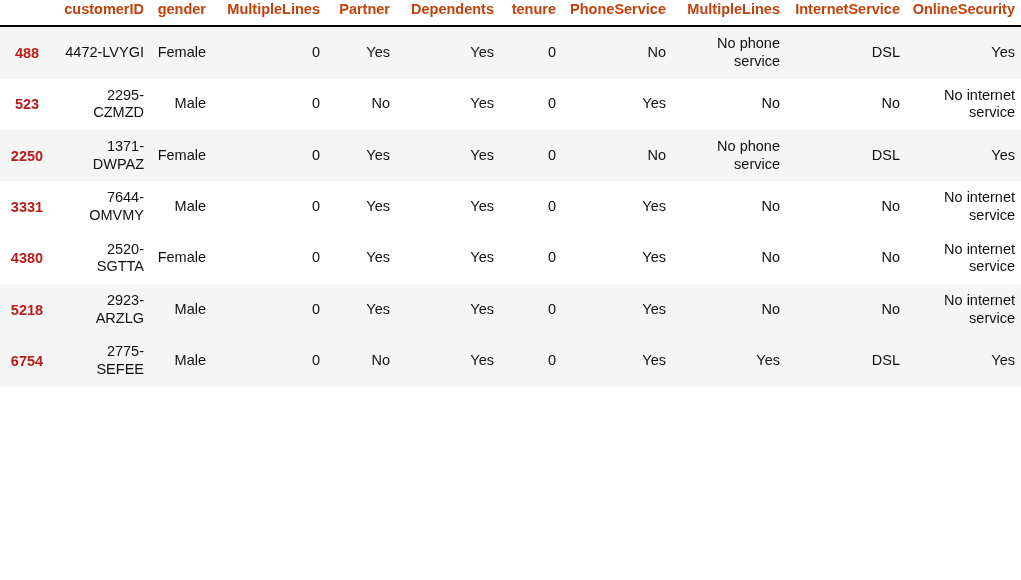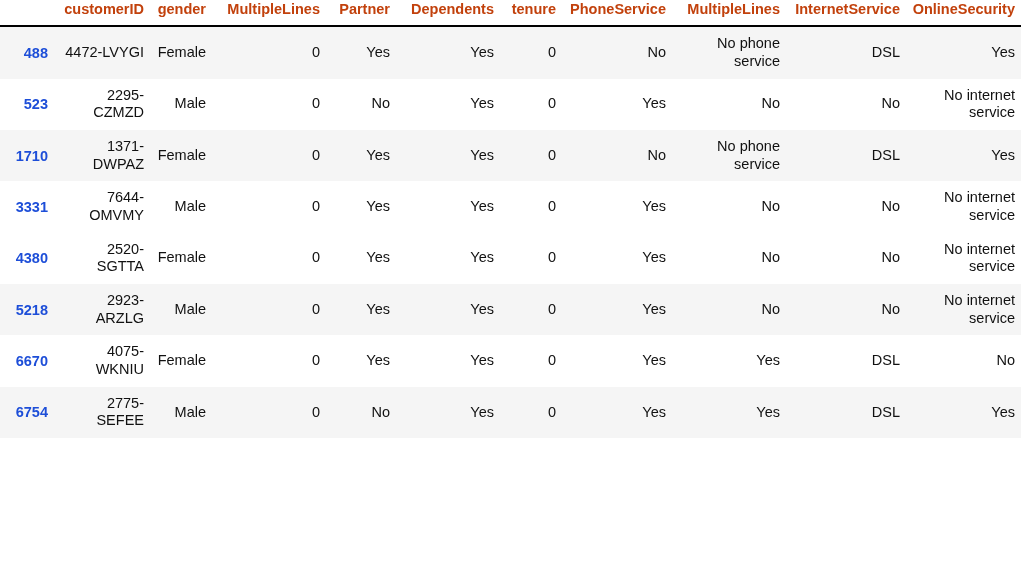--- a/index.html
+++ b/index.html
@@ -41,25 +41,25 @@
     padding: 0 6px 7px 6px;
     border-bottom: 2px solid #000000;
     background: #ffffff;
     color: #c2410c;
     white-space: nowrap;
     line-height: 1.25;
   }
 
   table.dataframe tbody th.idx {
     font-weight: bold;
-    text-align: right;
+    text-align: center;
     vertical-align: middle;
     padding: 8px 6px;
     white-space: nowrap;
-    color: #1d4ed8;
+    color: #b91c1c;
   }
 
   table.dataframe tbody td {
     text-align: right;
     vertical-align: middle;
     padding: 8px 6px;
     color: #111111;
     line-height: 1.22;
     word-wrap: break-word;
     overflow-wrap: break-word;
@@ -137,21 +137,21 @@
           <td>0</td>
           <td>No</td>
           <td>Yes</td>
           <td>0</td>
           <td>Yes</td>
           <td>No</td>
           <td>No</td>
           <td>No internet service</td>
         </tr>
         <tr class="odd">
-          <th class="idx">1710</th>
+          <th class="idx">2250</th>
           <td>1371-DWPAZ</td>
           <td>Female</td>
           <td>0</td>
           <td>Yes</td>
           <td>Yes</td>
           <td>0</td>
           <td>No</td>
           <td>No phone service</td>
           <td>DSL</td>
           <td>Yes</td>
@@ -188,33 +188,20 @@
           <td>Male</td>
           <td>0</td>
           <td>Yes</td>
           <td>Yes</td>
           <td>0</td>
           <td>Yes</td>
           <td>No</td>
           <td>No</td>
           <td>No internet service</td>
         </tr>
-        <tr class="even">
-          <th class="idx">6670</th>
-          <td>4075-WKNIU</td>
-          <td>Female</td>
-          <td>0</td>
-          <td>Yes</td>
-          <td>Yes</td>
-          <td>0</td>
-          <td>Yes</td>
-          <td>Yes</td>
-          <td>DSL</td>
-          <td>No</td>
-        </tr>
         <tr class="odd">
           <th class="idx">6754</th>
           <td>2775-SEFEE</td>
           <td>Male</td>
           <td>0</td>
           <td>No</td>
           <td>Yes</td>
           <td>0</td>
           <td>Yes</td>
           <td>Yes</td>

